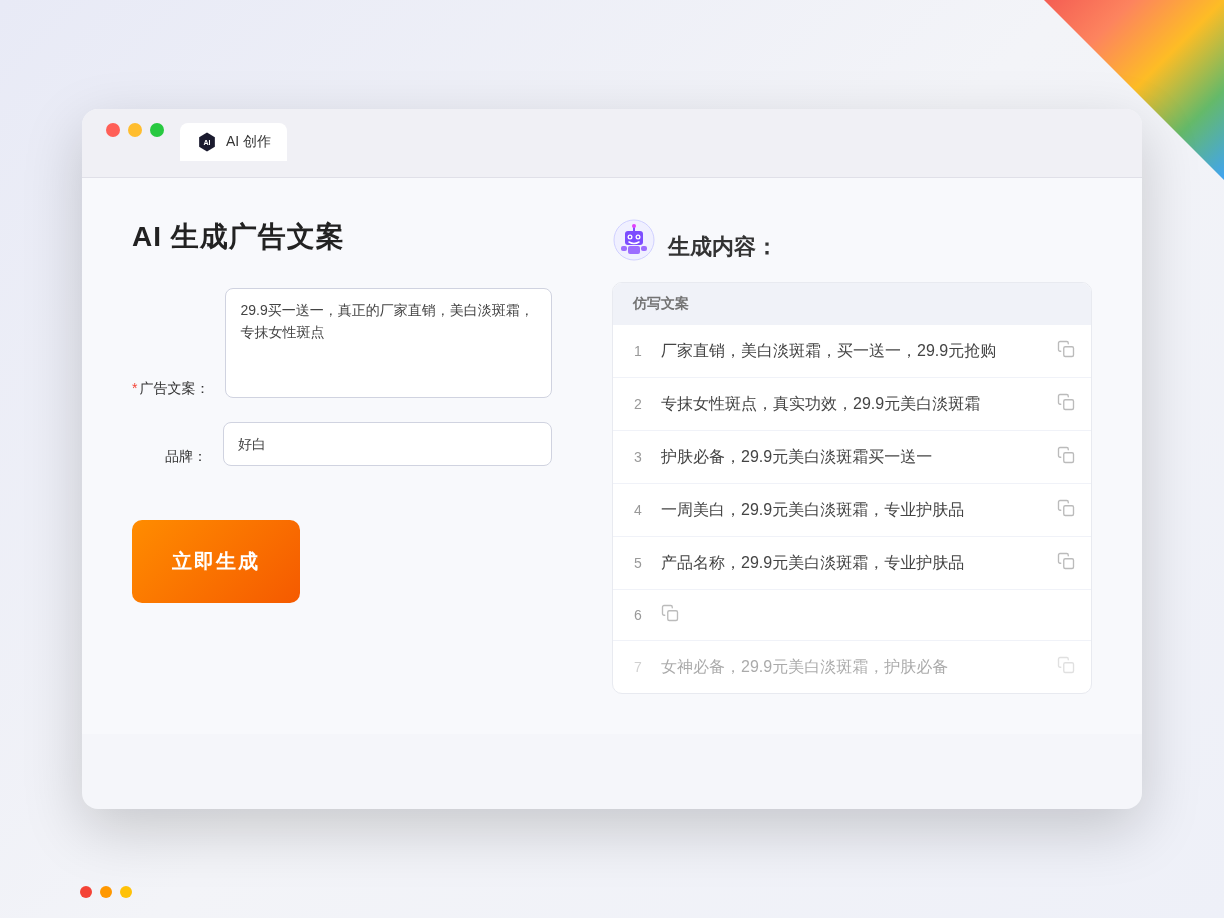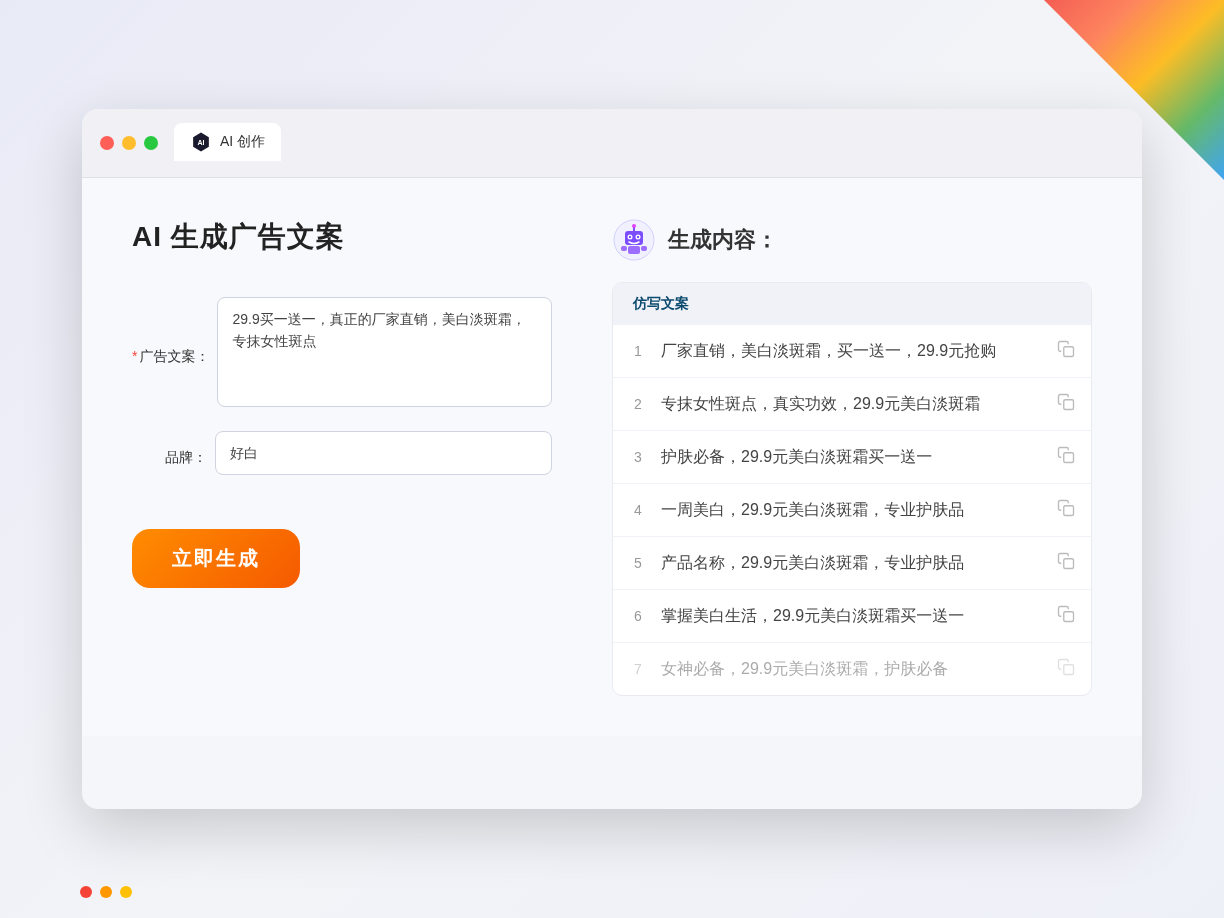--- a/index.html
+++ b/index.html
@@ -46,23 +46,23 @@
       background: #f5f6fa;
       border-radius: 16px;
       box-shadow: 0 20px 60px rgba(0,0,0,0.18);
       overflow: hidden;
       position: relative;
     }
 
     
     .title-bar {
       background: #f0f0f5;
-      padding: 14px 18px;
-      display: flex;
-      align-items: center;
+      padding: 14px 24px;
+      display: flex;
+      align-items: flex-start;
       gap: 16px;
       border-bottom: 1px solid #e0e0e8;
     }
 
     .traffic-lights {
       display: flex;
       gap: 8px;
       align-items: center;
     }
 
@@ -102,29 +102,29 @@
 
     
     .left-panel {
       flex: 0 0 420px;
     }
 
     .page-title {
       font-size: 28px;
       font-weight: 700;
       color: #222;
-      margin-bottom: 41px;
+      margin-bottom: 32px;
       letter-spacing: 1px;
     }
 
     .form-group {
       display: flex;
-      align-items: center;
+      align-items: flex-end;
       margin-bottom: 24px;
-      gap: 8px;
+      gap: 16px;
     }
 
     .form-label {
       font-size: 14px;
       color: #333;
       white-space: nowrap;
       padding-top: 10px;
       min-width: 75px;
       text-align: right;
     }
@@ -149,38 +149,38 @@
     }
 
     .form-textarea {
       height: 110px;
     }
 
     .generate-btn {
       background: linear-gradient(135deg, #ff8c00, #f55a00);
       color: white;
       border: none;
-      border-radius: 18px;
-      padding: 16px 40px;
+      border-radius: 10px;
+      padding: 28px 40px;
       font-size: 20px;
       font-weight: 600;
       cursor: pointer;
       margin-top: 30px;
       letter-spacing: 2px;
       font-family: inherit;
     }
 
     
     .right-panel {
       flex: 1;
     }
 
     .right-header {
       display: flex;
-      align-items: center;
+      align-items: flex-end;
       gap: 12px;
       margin-bottom: 20px;
     }
 
     .robot-icon {
       width: 44px;
       height: 44px;
     }
 
     .right-title {
@@ -194,21 +194,21 @@
       border-radius: 10px;
       overflow: hidden;
       border: 1px solid #e8eaf0;
     }
 
     .table-header {
       background: #f0f2f8;
       padding: 12px 20px;
       font-size: 14px;
       font-weight: 600;
-      color: #0c4a6e;
+      color: #737373;
     }
 
     .result-row {
       display: flex;
       align-items: center;
       padding: 14px 16px;
       border-bottom: 1px solid #f0f2f8;
       gap: 14px;
     }
 
@@ -352,21 +352,20 @@
             <div class="result-row">
               <span class="row-num">5</span>
               <span class="row-text">产品名称，29.9元美白淡斑霜，专业护肤品</span>
               <span style="cursor: pointer;"><svg width="18" height="18" viewBox="0 0 24 24" fill="none" stroke="#bbb" stroke-width="1.8" stroke-linecap="round" stroke-linejoin="round">
       <rect x="9" y="9" width="13" height="13" rx="2" ry="2"></rect>
       <path d="M5 15H4a2 2 0 0 1-2-2V4a2 2 0 0 1 2-2h9a2 2 0 0 1 2 2v1"></path>
     </svg></span>
             </div>
             <div class="result-row">
               <span class="row-num">6</span>
-              <span class="row-text">掌握美白生活，29.9元美白淡斑霜买一送一</span>
               <span style="cursor: pointer;"><svg width="18" height="18" viewBox="0 0 24 24" fill="none" stroke="#bbb" stroke-width="1.8" stroke-linecap="round" stroke-linejoin="round">
       <rect x="9" y="9" width="13" height="13" rx="2" ry="2"></rect>
       <path d="M5 15H4a2 2 0 0 1-2-2V4a2 2 0 0 1 2-2h9a2 2 0 0 1 2 2v1"></path>
     </svg></span>
             </div>
             <div class="result-row faded">
               <span class="row-num">7</span>
               <span class="row-text">女神必备，29.9元美白淡斑霜，护肤必备</span>
               <span style="cursor: pointer;"><svg width="18" height="18" viewBox="0 0 24 24" fill="none" stroke="#bbb" stroke-width="1.8" stroke-linecap="round" stroke-linejoin="round">
       <rect x="9" y="9" width="13" height="13" rx="2" ry="2"></rect>

